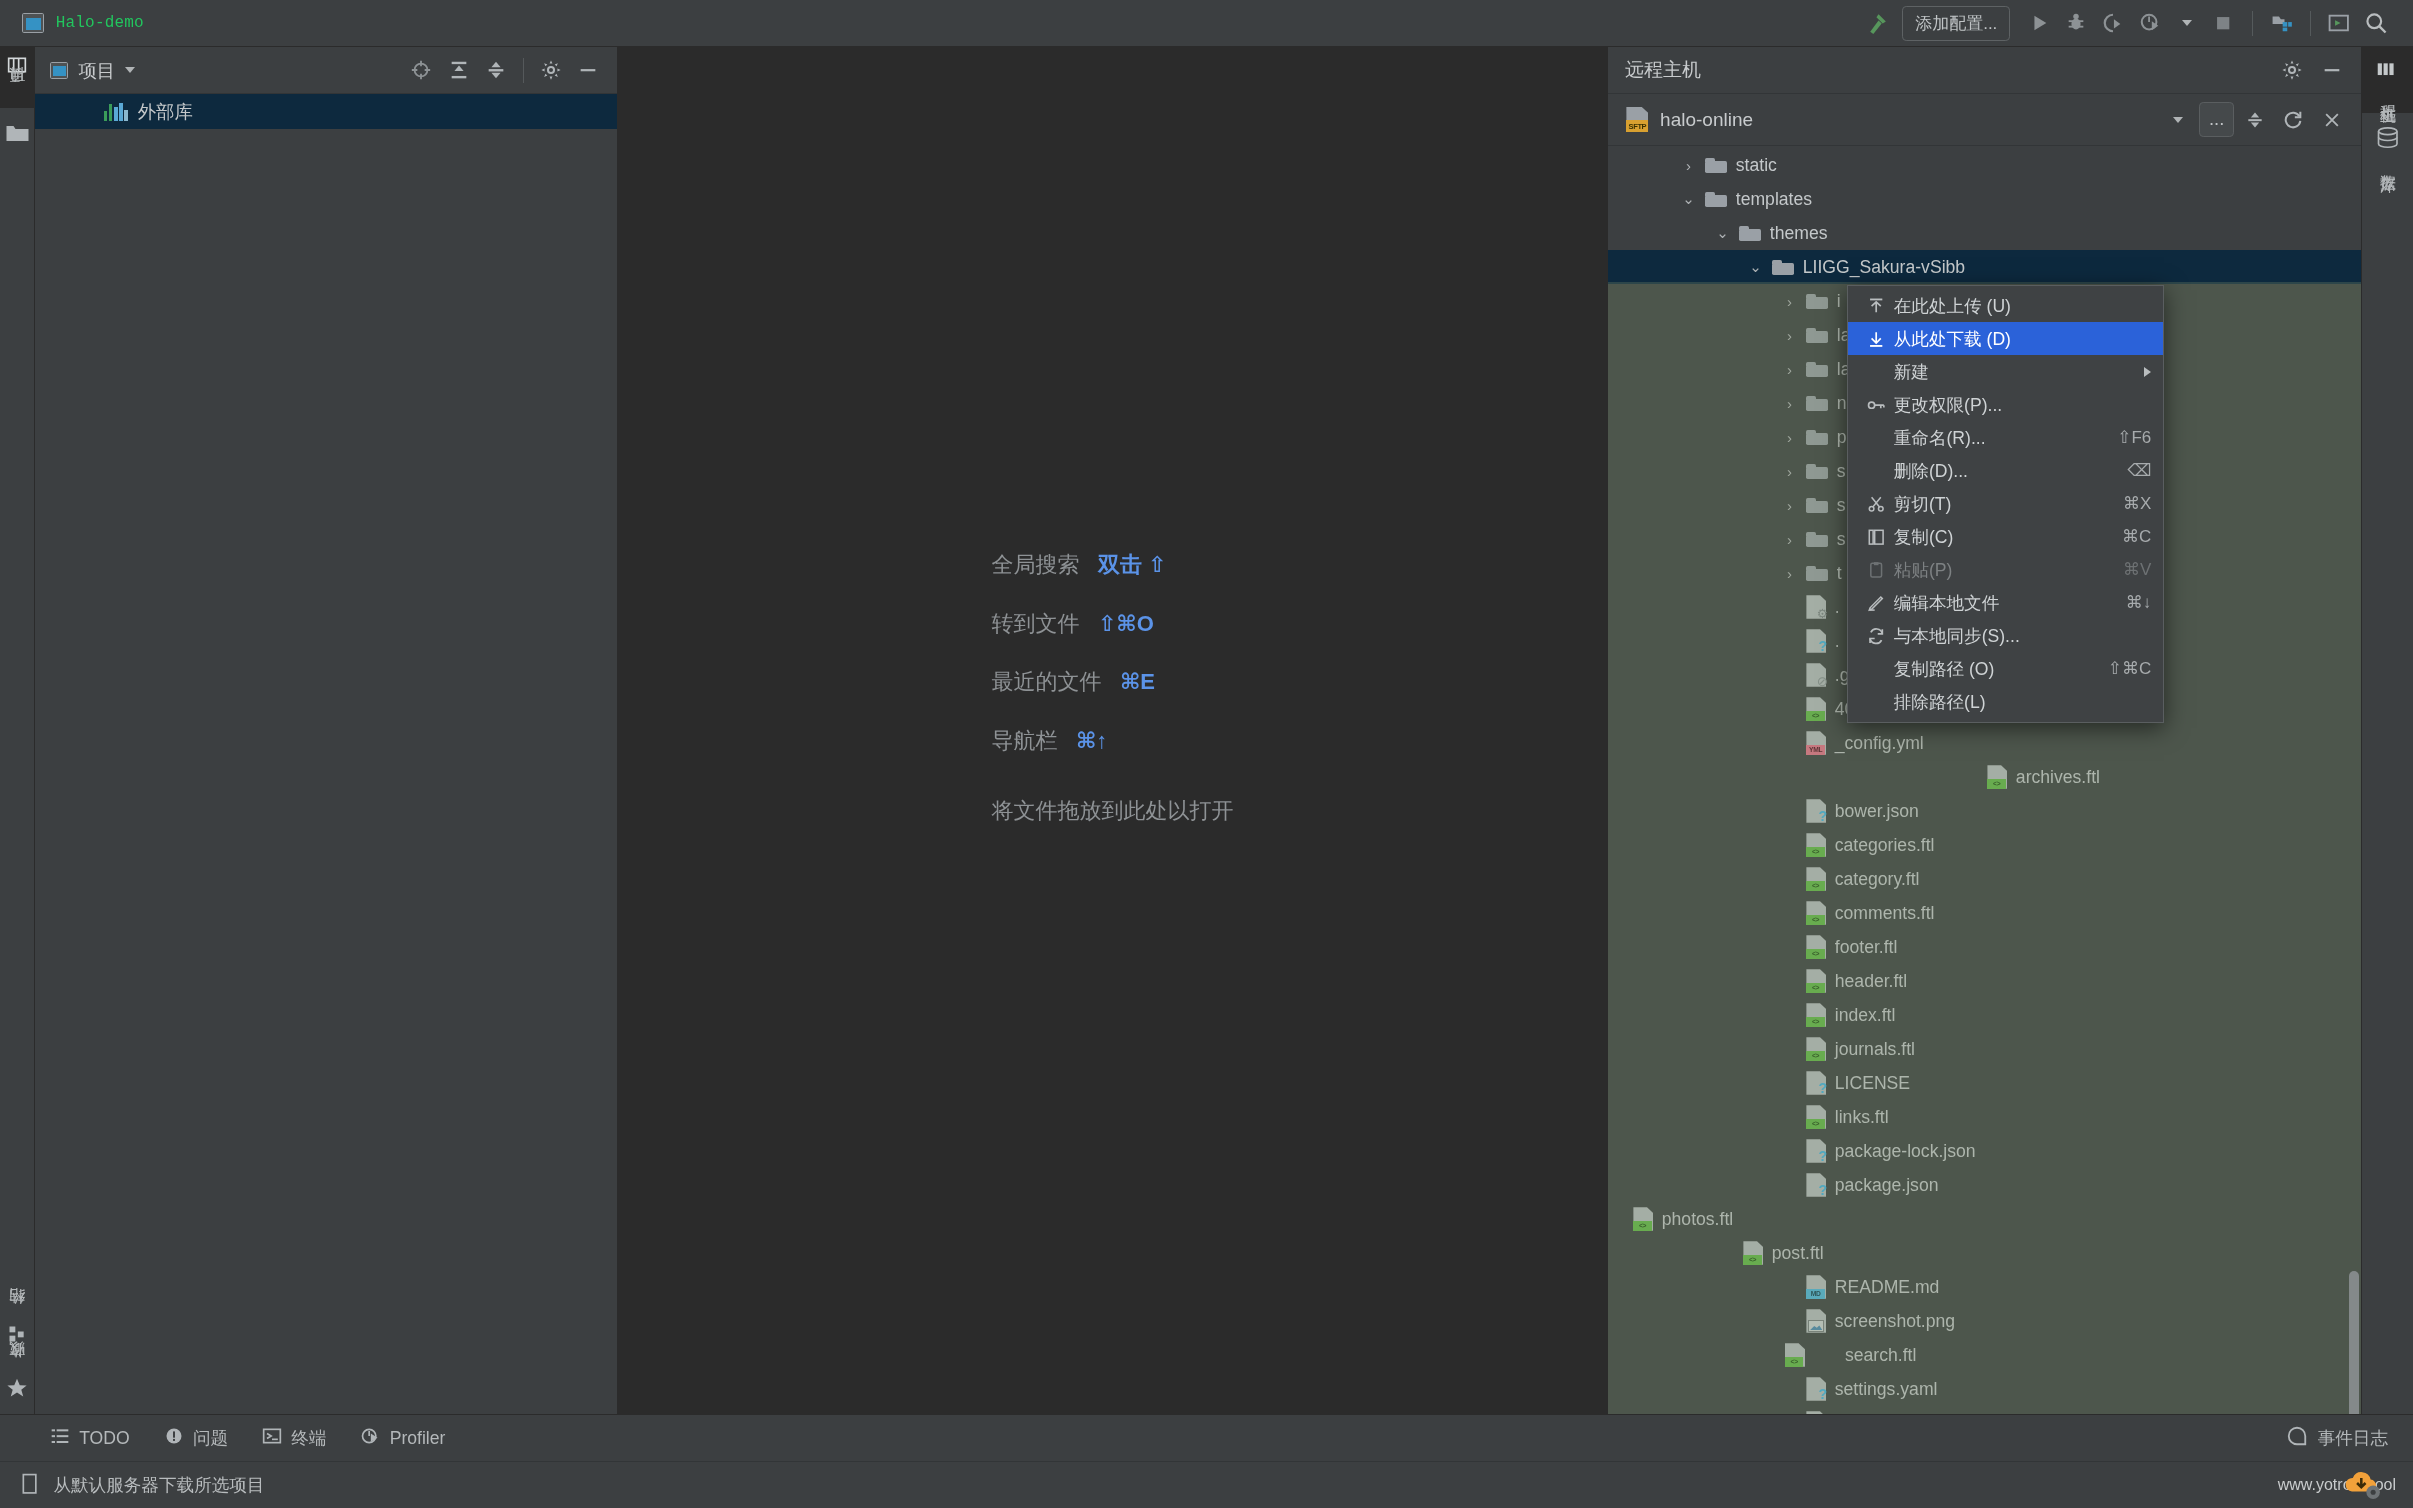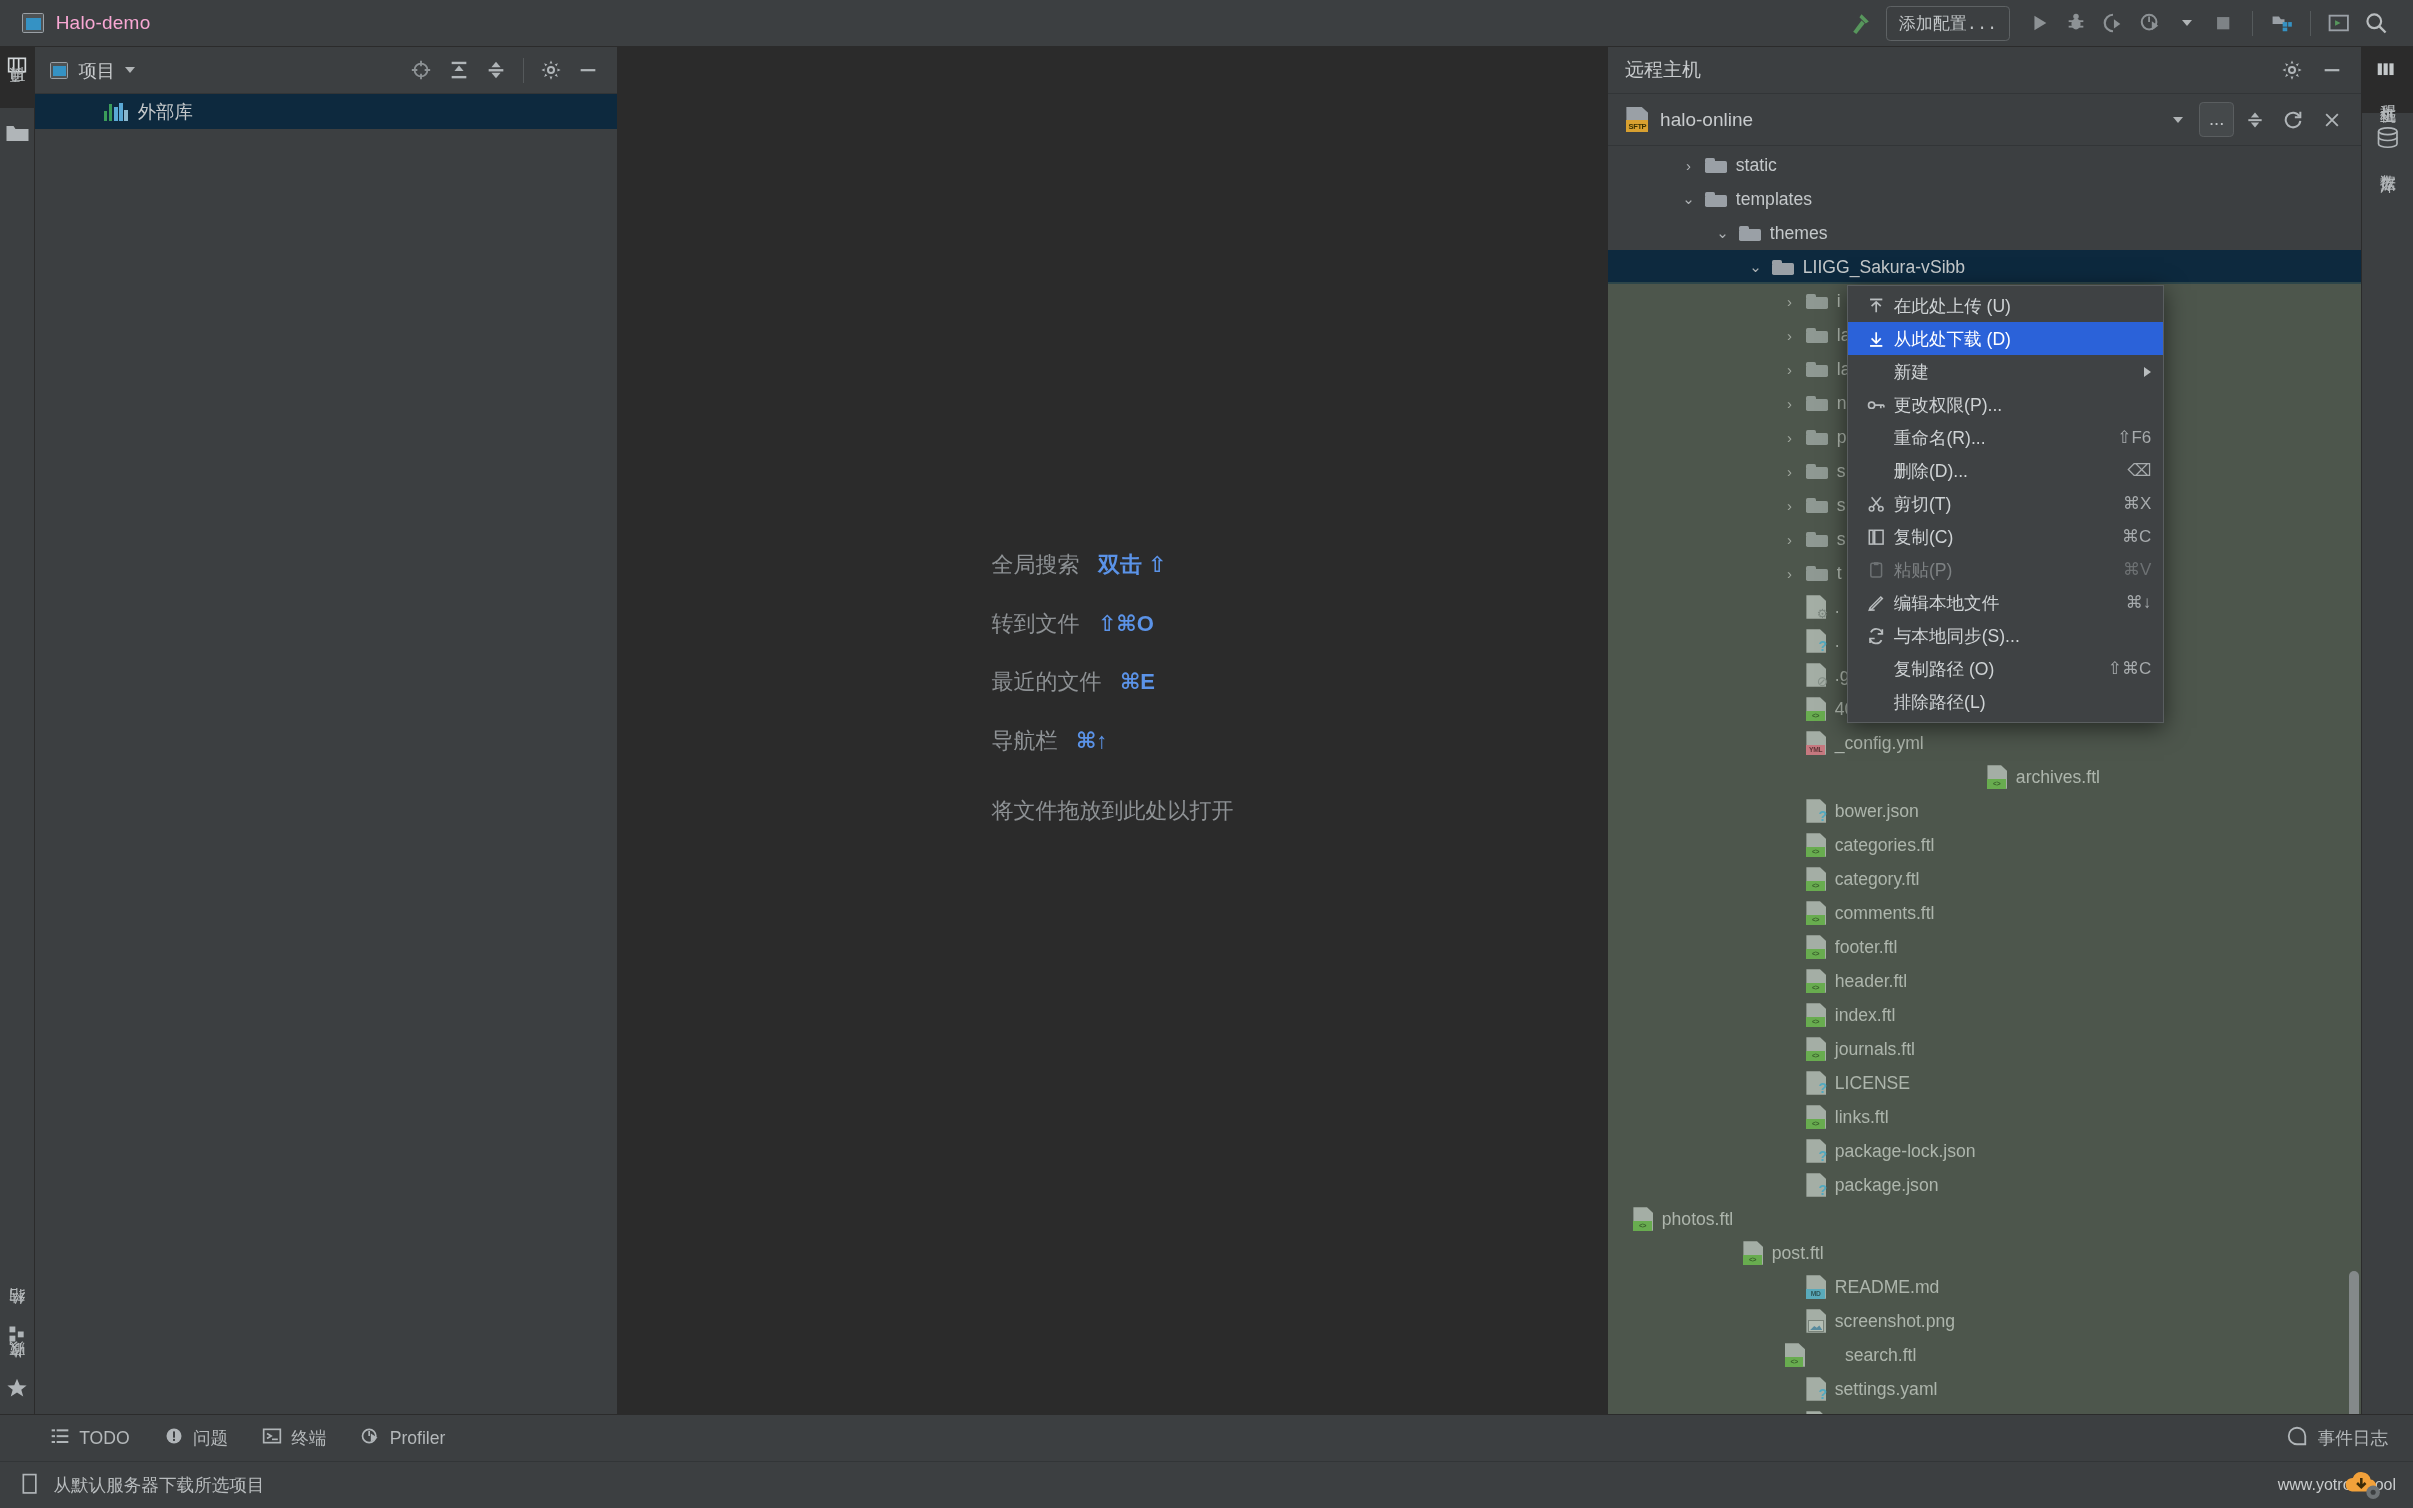--- a/index.html
+++ b/index.html
@@ -20,30 +20,30 @@
   }
   .title-proj { display: flex; align-items: center; margin-left: 22px; gap: 11.7px; }
   .proj-icon {
     width: 22px; height: 20px; background: #4e5254;
     border: 1.7px solid #9aa0a6; border-radius: 1.7px; position: relative;
   }
   .proj-icon::after {
     content: ""; position: absolute; left: 2.5px; top: 4.2px; right: 2.5px; bottom: 2.5px;
     background: #3592c4;
   }
-  .title-text { color: #f9a8d4; font-size: 19px; letter-spacing: 0.2px; }
+  .title-text { color: #22c55e; font-size: 16px; letter-spacing: 0.2px; font-family: Liberation Mono, monospace; }
 
   .title-right { margin-left: auto; display: flex; align-items: center; gap: 0; padding-right: 18.4px; }
   .tb-btn {
     height: 37px; min-width: 37px; display: flex; align-items: center; justify-content: center;
     color: #9aa0a6;
   }
   .run-config {
     border: 0.8px solid #5e6264; border-radius: 4.2px; color: #c0c4c6;
-    font-size: 17px; padding: 5px 11.7px; margin: 0 10px 0 6.7px; white-space: nowrap; font-family: Liberation Mono, monospace;
+    font-size: 17px; padding: 5px 11.7px; margin: 0 10px 0 6.7px; white-space: nowrap;
   }
   .tb-sep { width: 0.8px; height: 25px; background: #555a5c; margin: 0 10px; }
 
   
   .lstrip {
     position: absolute; left: 0; top: 47px; width: 35px; bottom: 94px;
     background: #3c3f41; border-right: 0.8px solid #2b2b2b;
     display: flex; flex-direction: column; align-items: center;
   }
   .lstrip-top { background: #2b2b2b; width: 35px; padding: 8.4px 0 13.4px 0;

